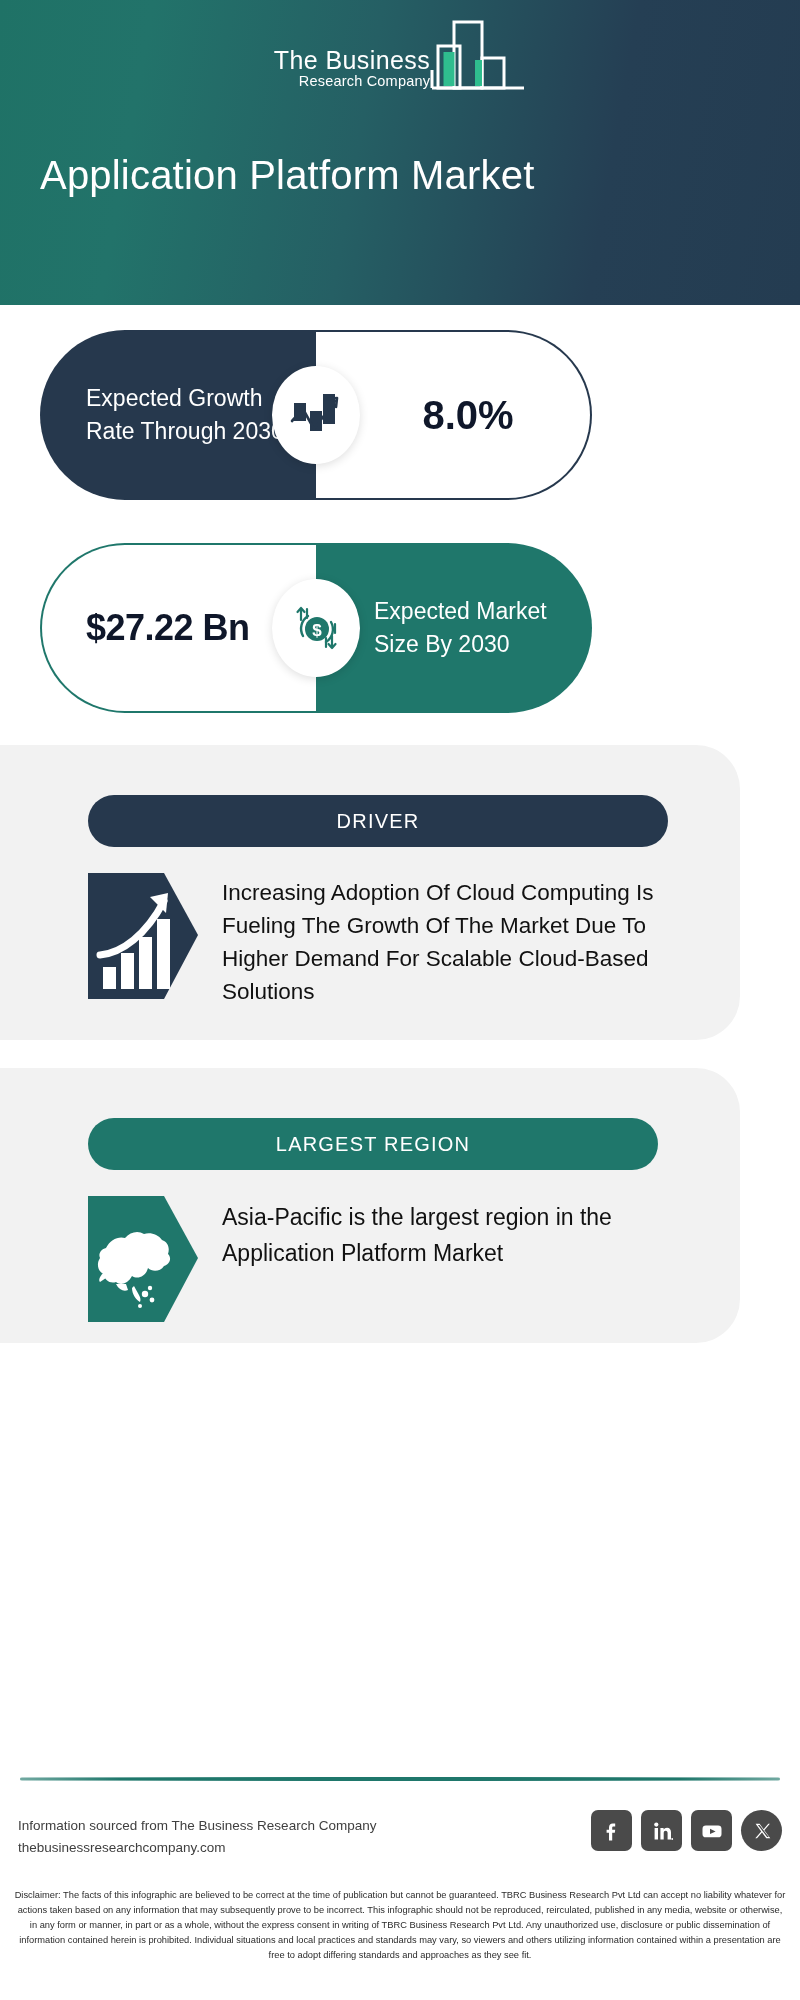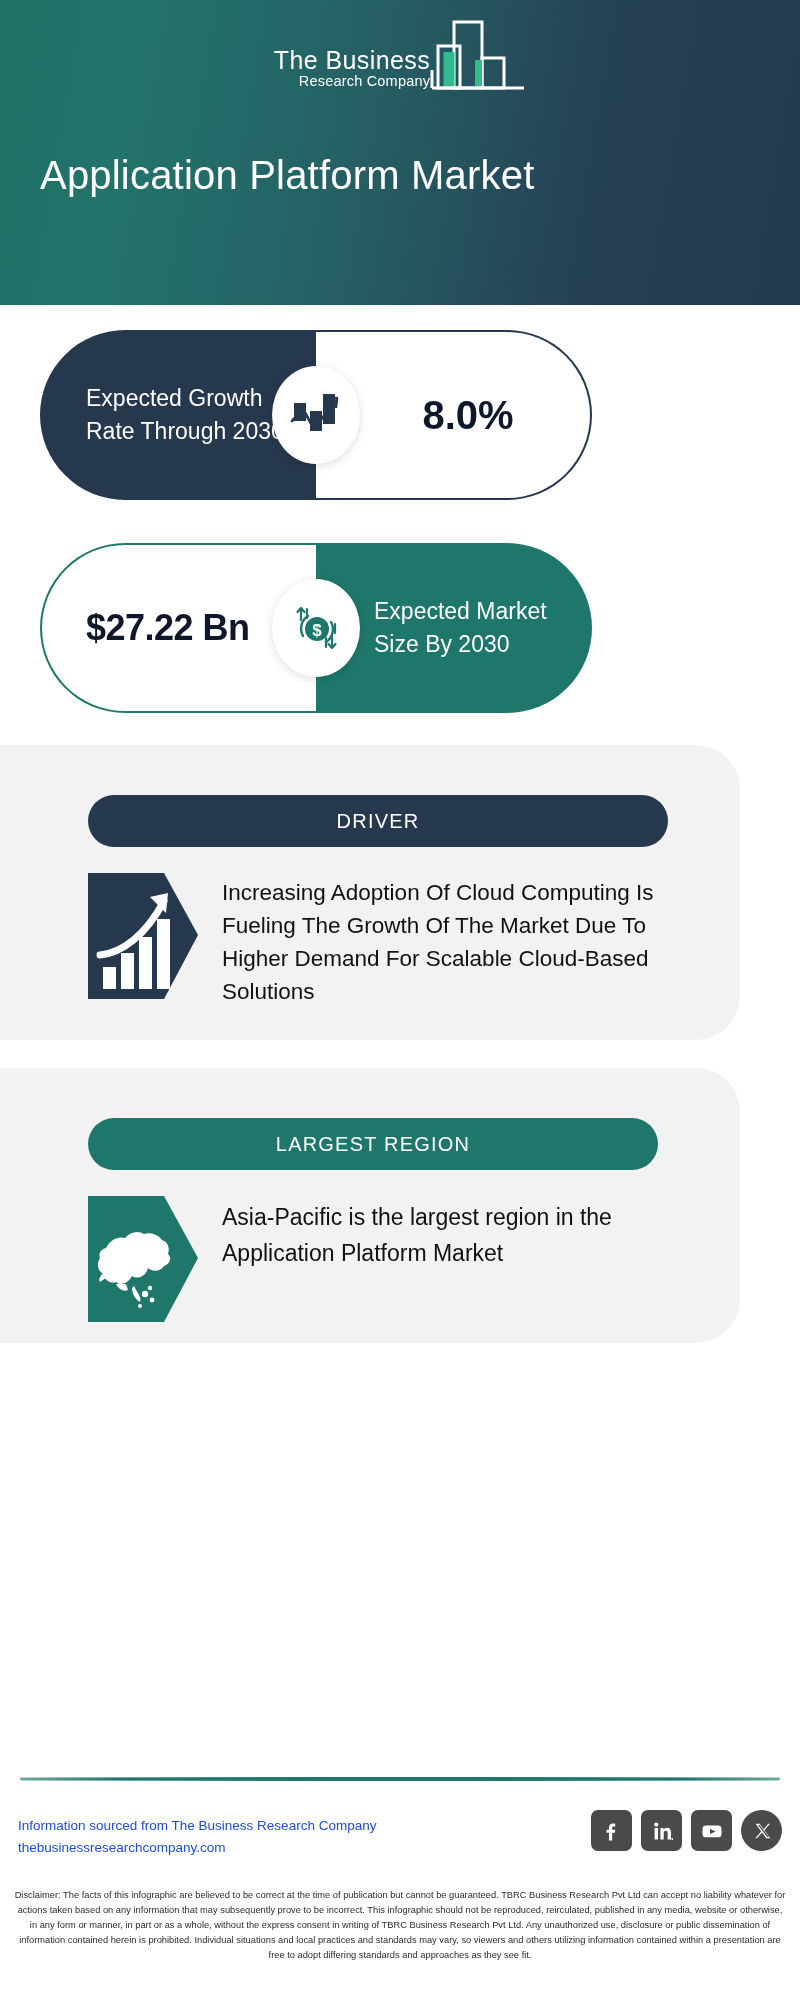--- a/index.html
+++ b/index.html
@@ -231,21 +231,21 @@
     width: 760px;
     height: 4px;
     background: radial-gradient(ellipse at center, #1f776b 0%, #1f776b 55%, rgba(31,119,107,0.08) 100%);
     border-radius: 2px;
   }
 
   .footer-src {
     position: absolute;
     left: 18px;
     top: 1815px;
-    color: #1d4ed8;
+    color: #404040;
     font-size: 13.5px;
     line-height: 1.6;
   }
 
   .social-row {
     position: absolute;
     right: 18px;
     top: 1810px;
     display: flex;
     gap: 9px;

